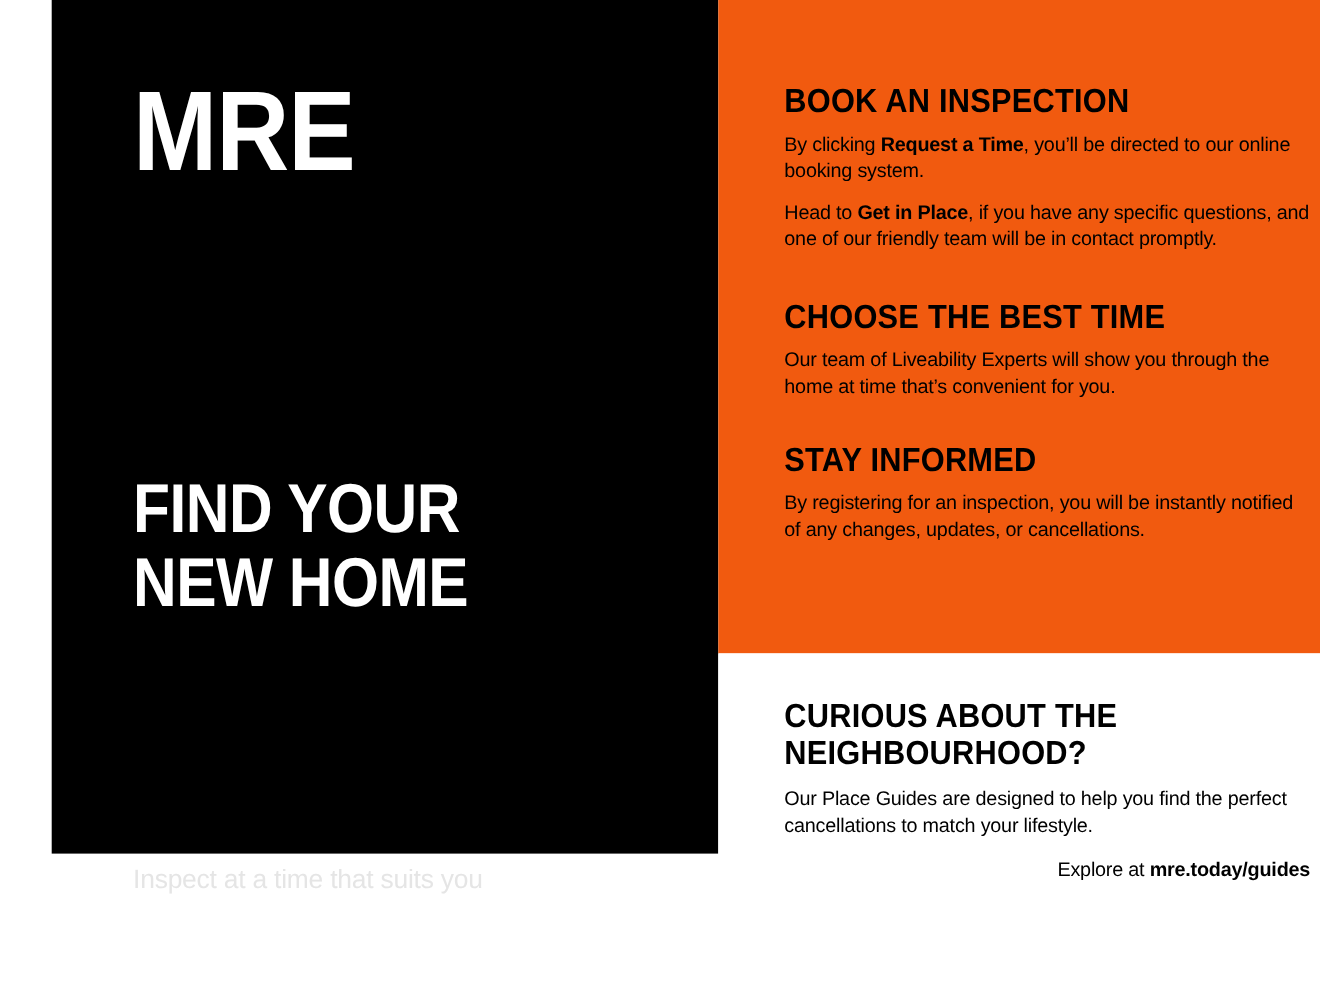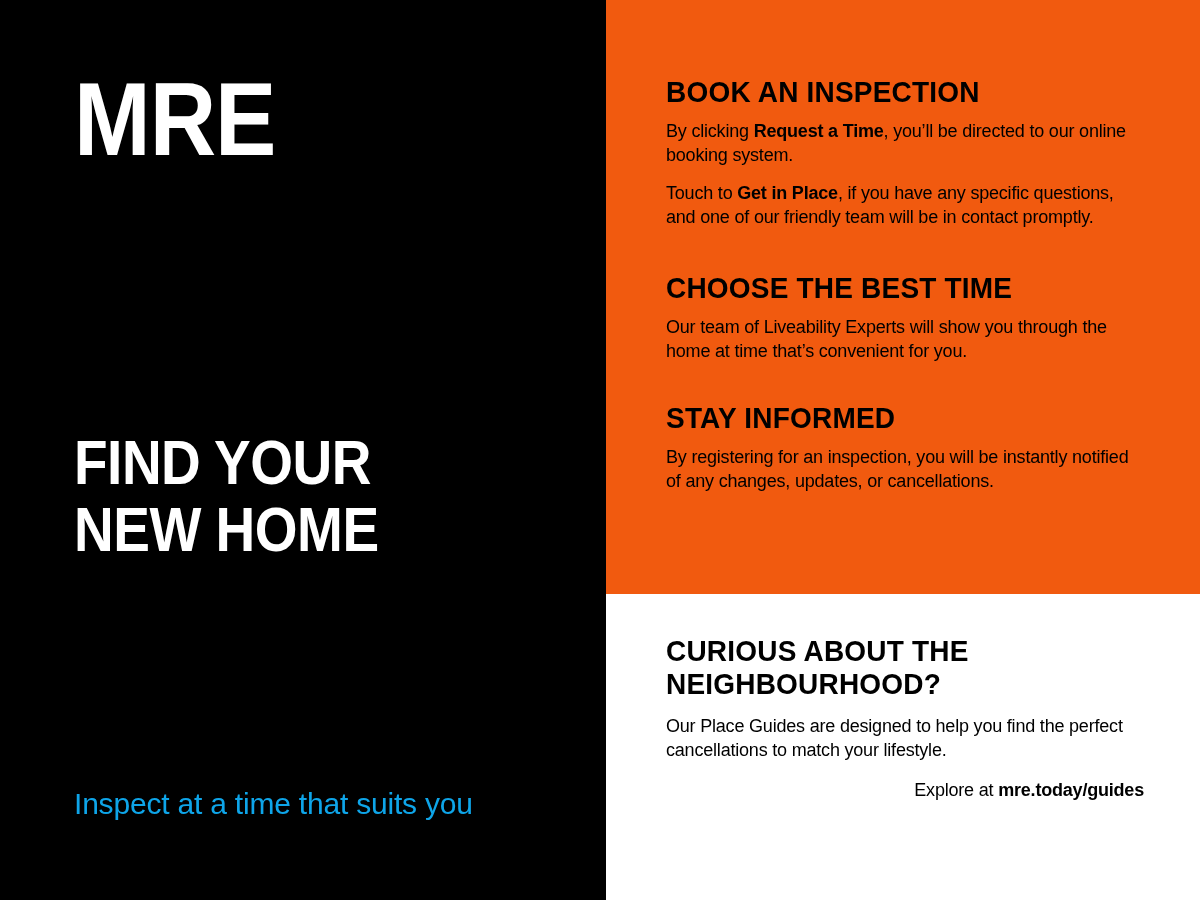--- a/index.html
+++ b/index.html
@@ -15,23 +15,24 @@
     width: 1200px;
     height: 900px;
     overflow: hidden;
     background: #ffffff;
     display: flex;
   }
   
   .left-panel {
     position: relative;
     width: 606px;
-    height: 900px;
+    height: 776px;
     background: #000000;
     flex: 0 0 606px;
+    margin-left: 47px;
   }
   .brand-logo {
     position: absolute;
     left: 74px;
     top: 68px;
     color: #ffffff;
     font-size: 92px;
     line-height: 1;
     font-weight: 700;
     letter-spacing: -1px;
@@ -52,22 +53,22 @@
     transform-origin: left top;
   }
   .hero-heading .line {
     display: block;
     white-space: nowrap;
   }
   .left-footnote {
     position: absolute;
     left: 74px;
     top: 786px;
-    color: #0ea5e9;
-    font-size: 30px;
+    color: #e5e5e5;
+    font-size: 24px;
     line-height: 1.2;
     font-weight: 400;
     letter-spacing: -0.2px;
   }
   
   .right-column {
     position: relative;
     width: 594px;
     height: 900px;
     flex: 0 0 594px;
@@ -155,21 +156,21 @@
 
   <div class="right-column">
 
     <section class="orange-panel">
 
       <h2 class="sec-title">BOOK AN INSPECTION</h2>
       <p class="body-text">
         <span>By clicking </span><b>Request a Time</b><span>, you’ll be directed to our online booking system.</span>
       </p>
       <p class="body-text">
-        <span>Touch to </span><b>Get in Place</b><span>, if you have any specific questions, and one of our friendly team will be in contact promptly.</span>
+        <span>Head to </span><b>Get in Place</b><span>, if you have any specific questions, and one of our friendly team will be in contact promptly.</span>
       </p>
 
       <h2 class="sec-title second">CHOOSE THE BEST TIME</h2>
       <p class="body-text">Our team of Liveability Experts will show you through the home at time that’s convenient for you.</p>
 
       <h2 class="sec-title third">STAY INFORMED</h2>
       <p class="body-text">By registering for an inspection, you will be instantly notified of any changes, updates, or cancellations.</p>
 
     </section>
 

